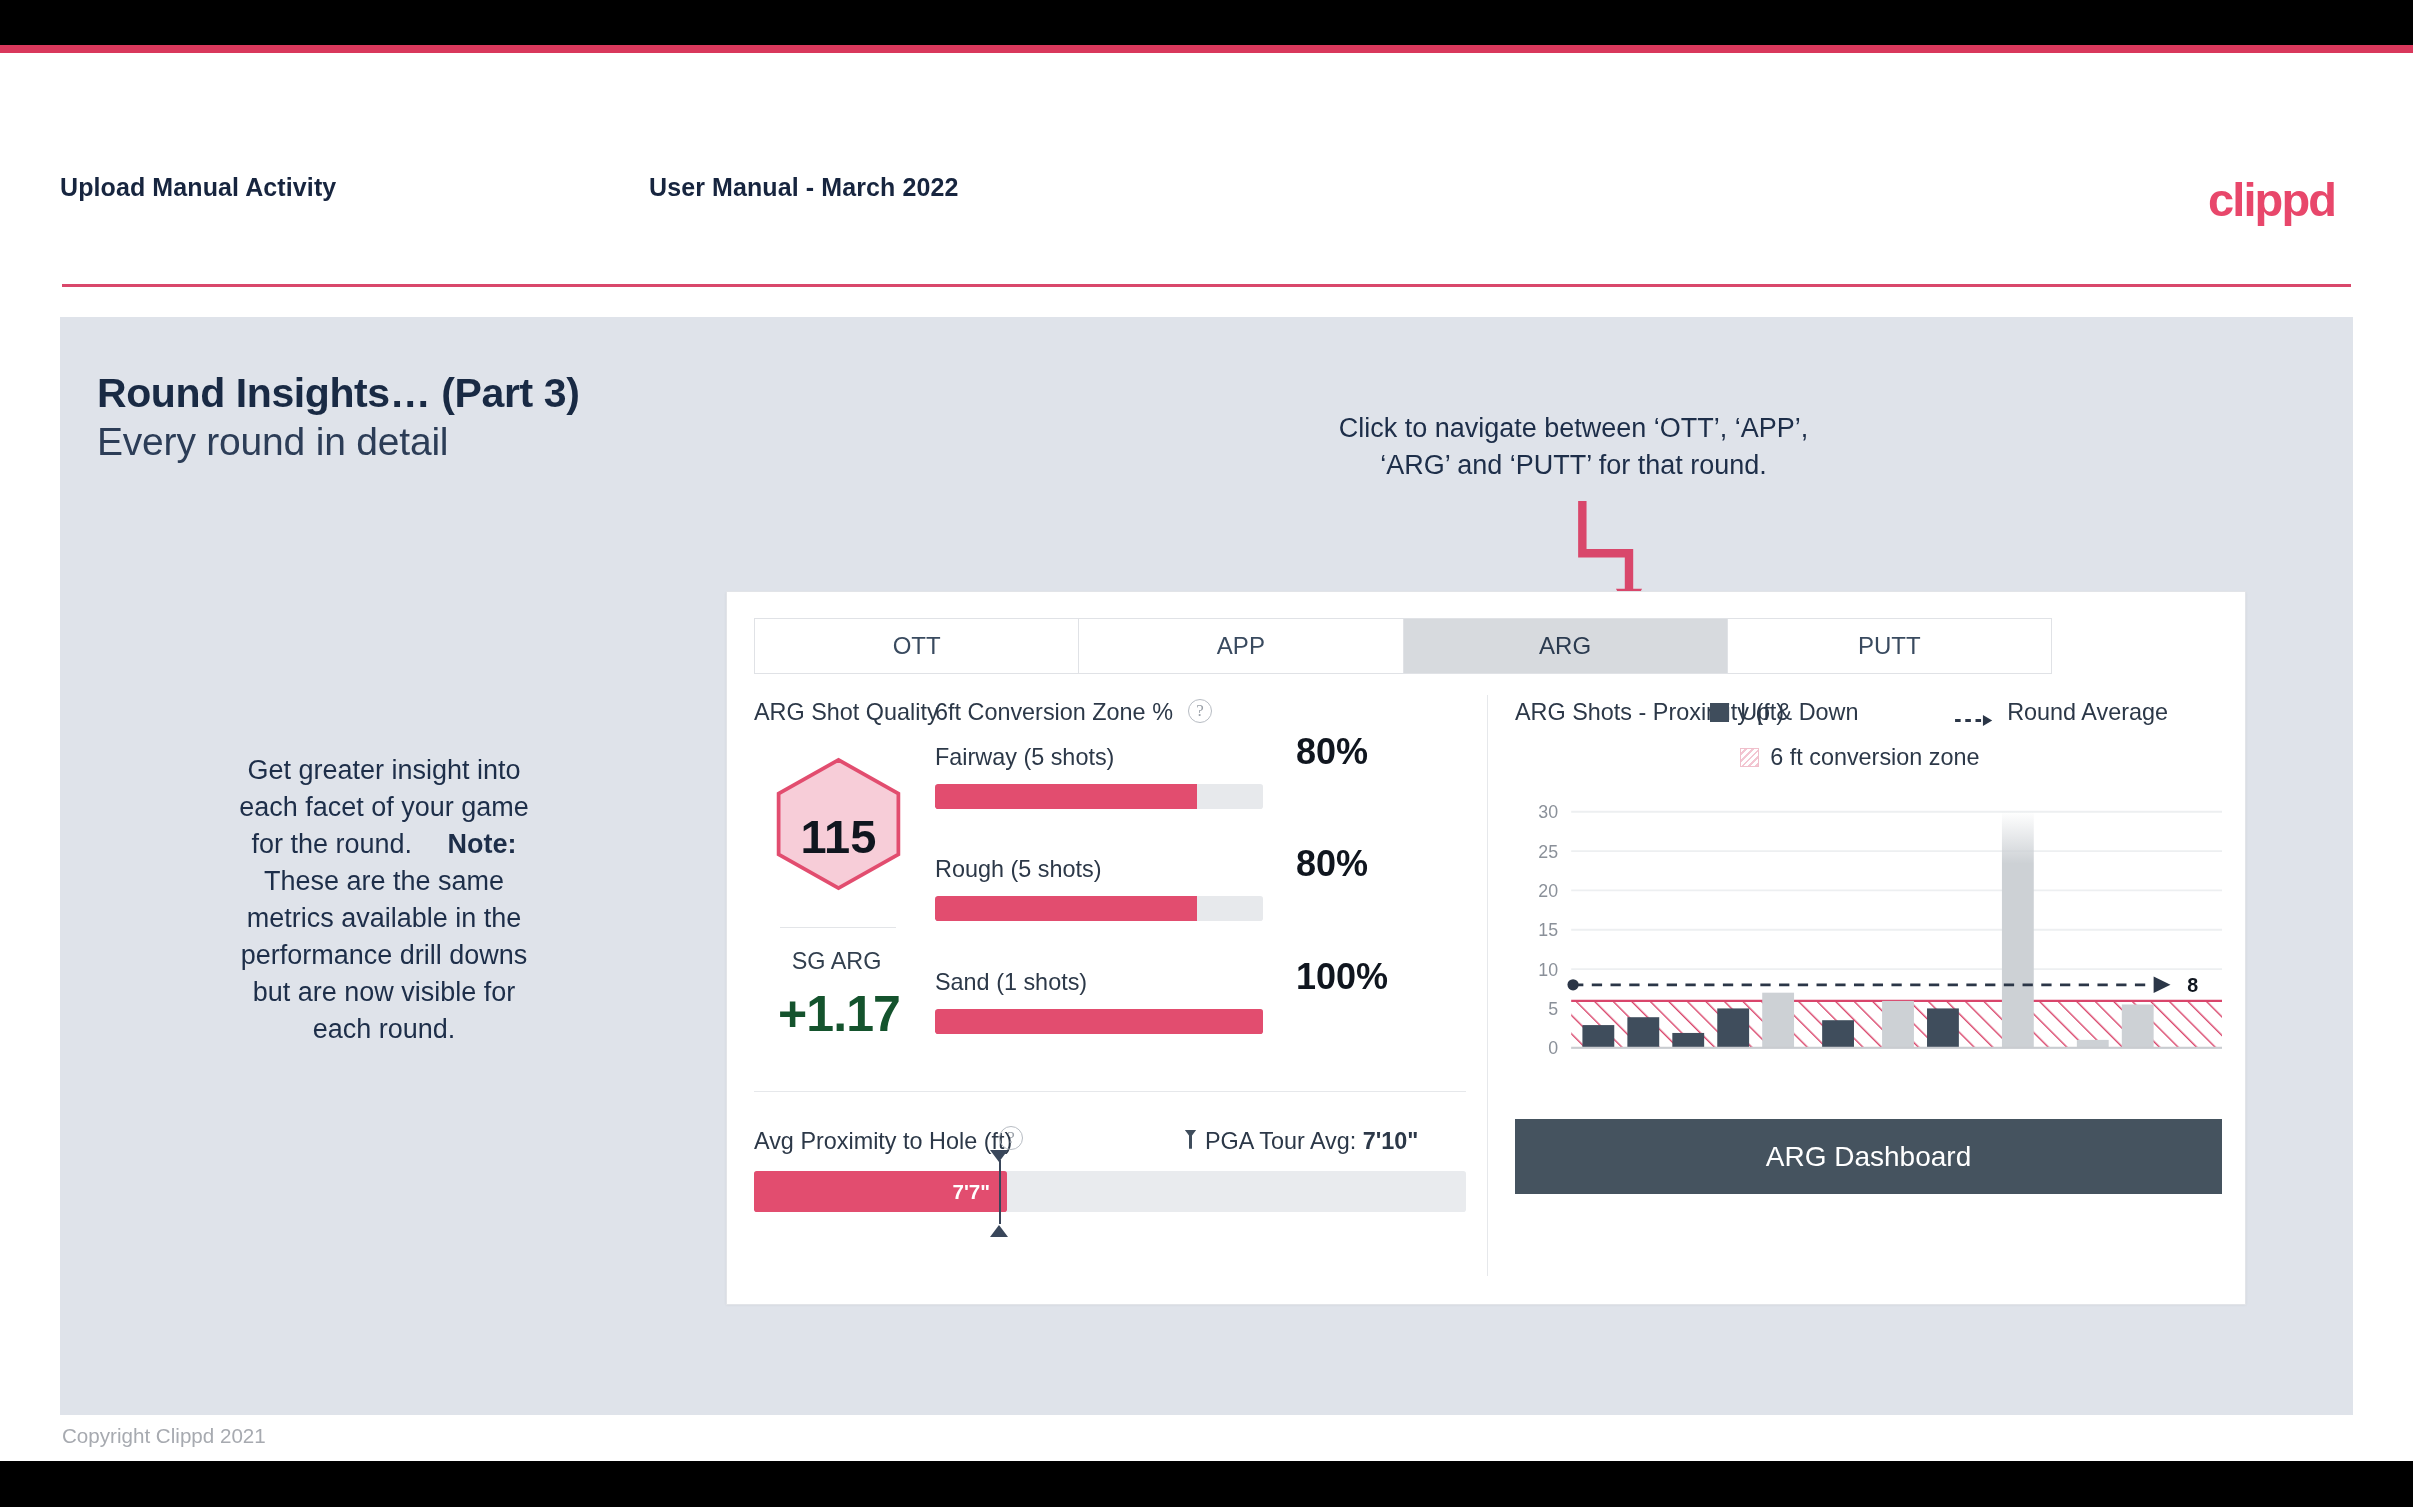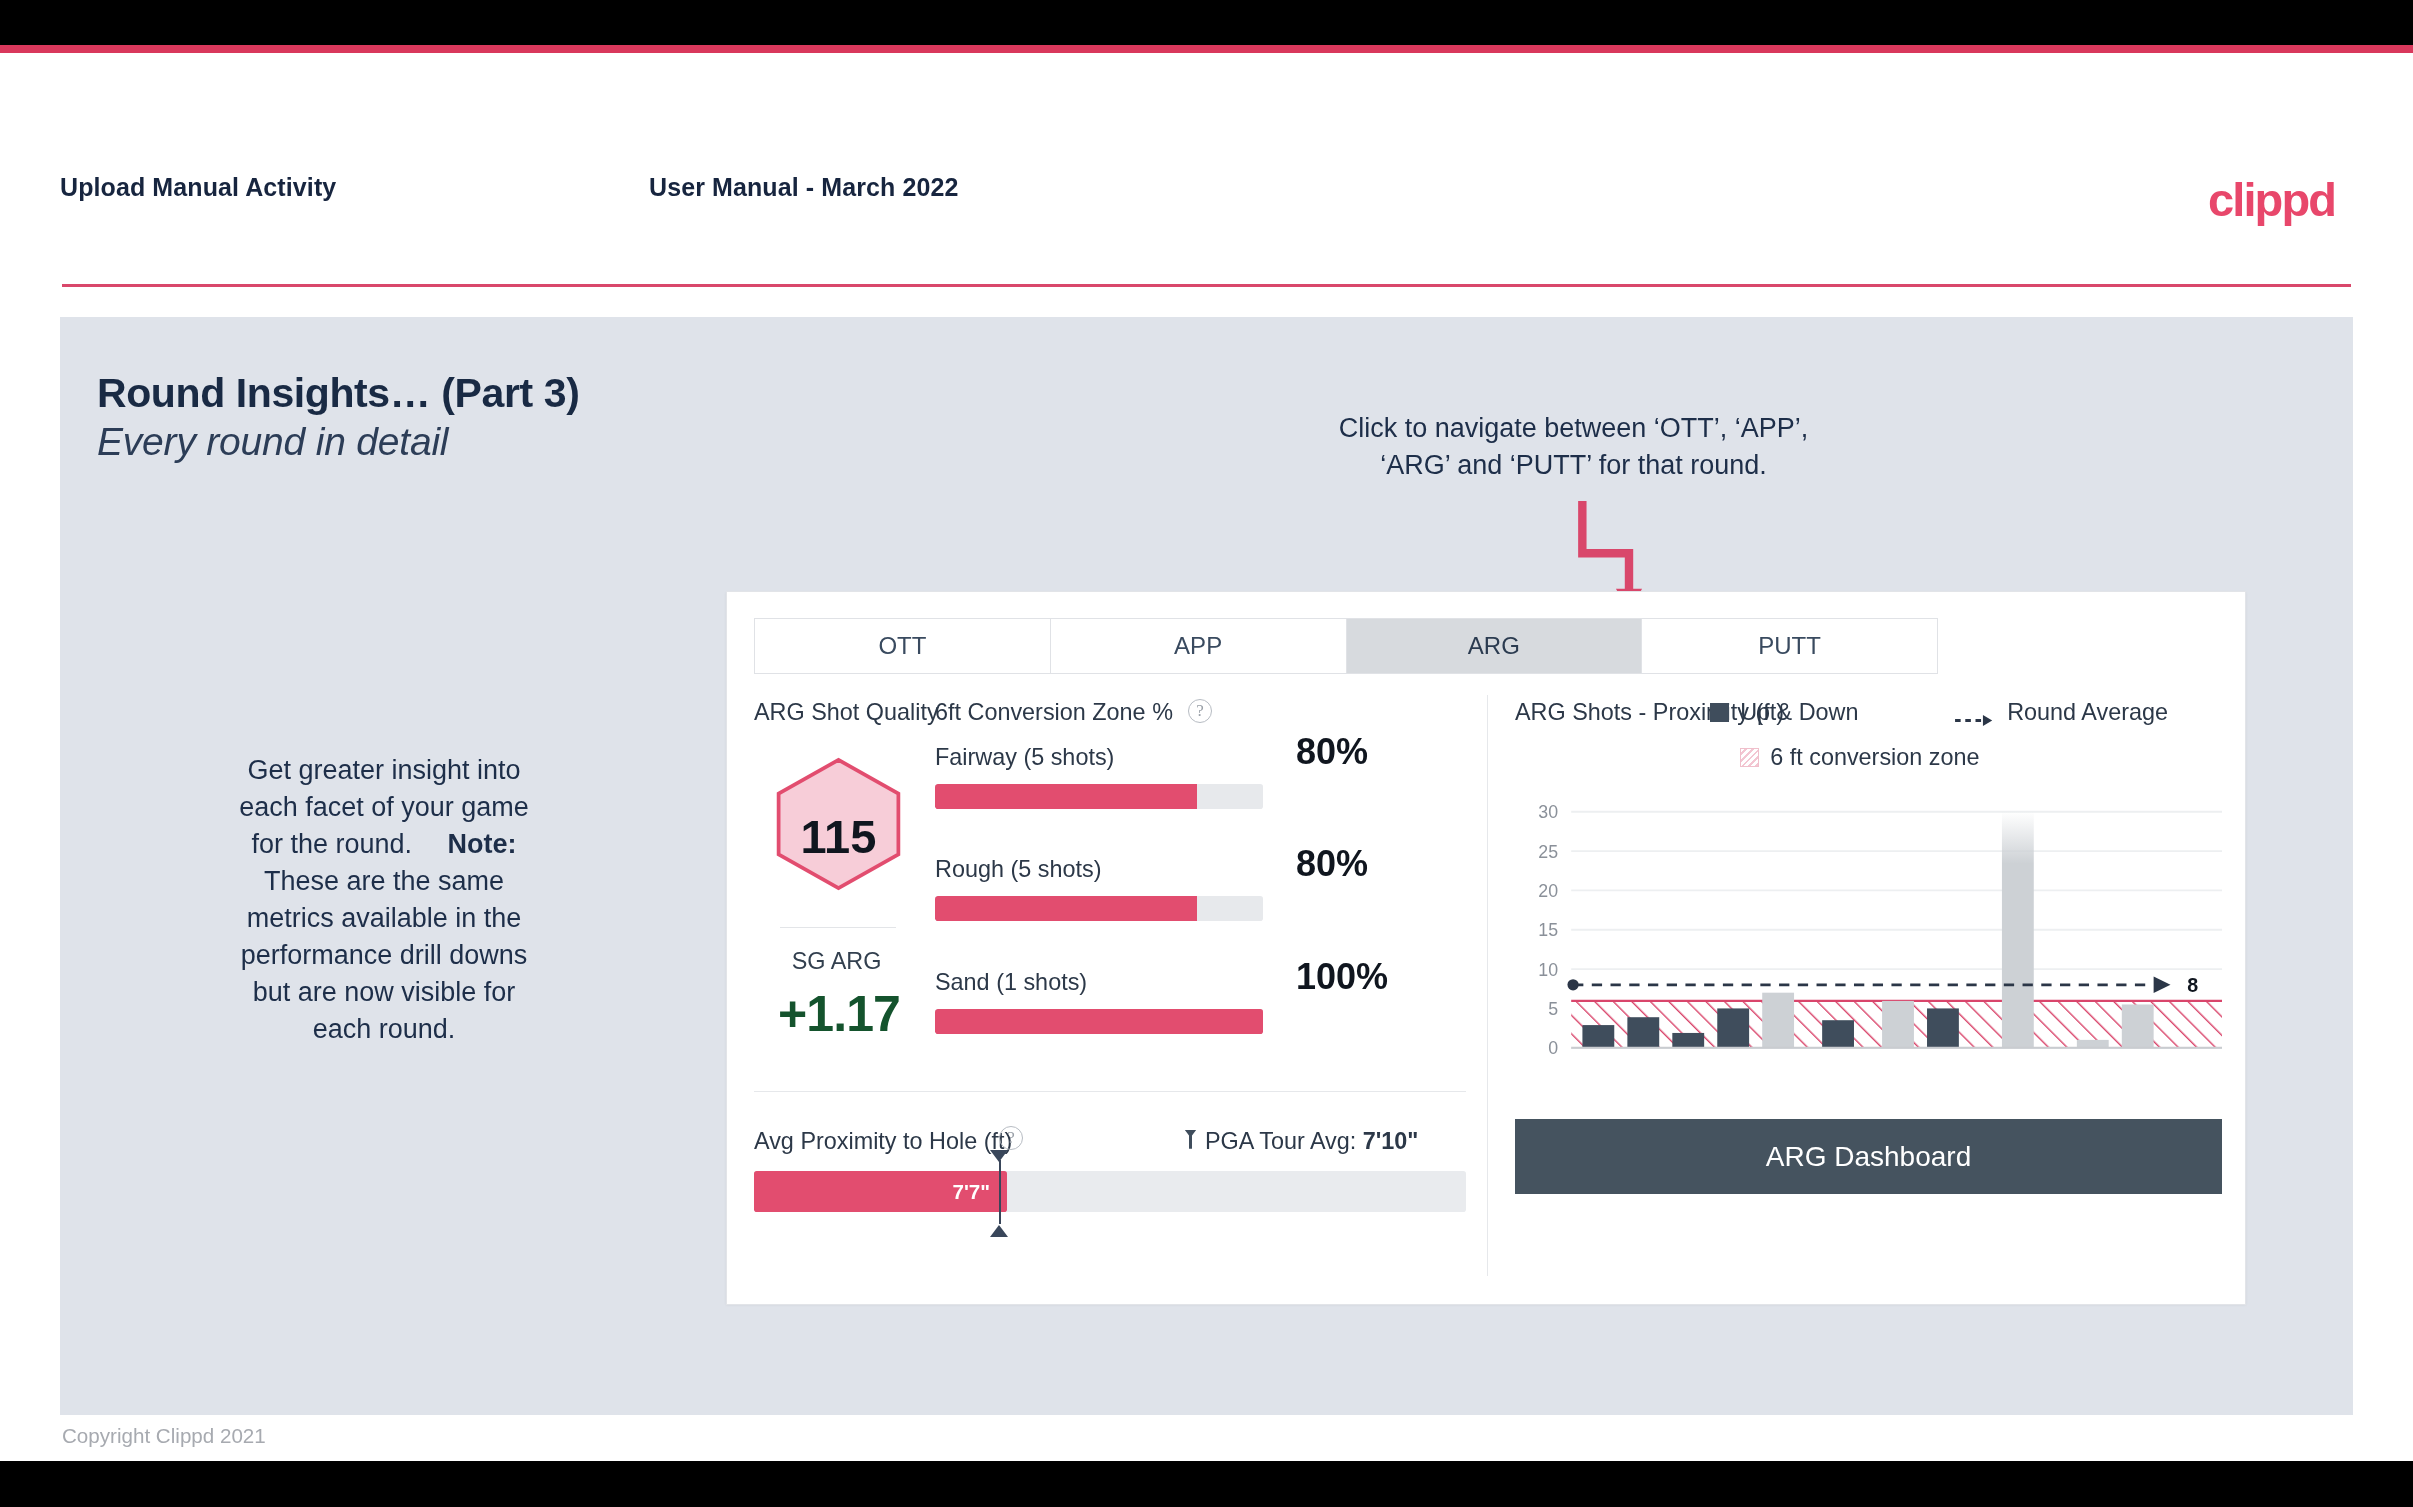--- a/index.html
+++ b/index.html
@@ -45,21 +45,21 @@
     position: absolute; left: 60px; top: 272px; width: 2293px; height: 1098px;
     background: #dfe3ea;
   }
 
   .title-main {
     position: absolute; left: 97px; top: 325px;
     font-size: 41px; font-weight: 700; color: #192a44; letter-spacing: -0.4px;
   }
   .title-sub {
     position: absolute; left: 97px; top: 375px;
-    font-size: 39px; font-weight: 400; color: #2c3d57; letter-spacing: -0.2px; font-style: italic;
+    font-size: 39px; font-weight: 400; color: #2c3d57; letter-spacing: -0.2px;
   }
 
   .callout {
     position: absolute; left: 1302px; top: 365px; width: 543px;
     text-align: center; font-size: 27px; line-height: 37px;
     color: #1d2e49; font-weight: 500;
   }
 
   
   .arrow-svg { position: absolute; left: 1573px; top: 450px; }
@@ -77,21 +77,21 @@
   }
 
   
   .card {
     position: absolute; left: 726px; top: 546px; width: 1520px; height: 714px;
     background: #ffffff; border: 0.9px solid #e2e4e8;
     box-shadow: 0 0.9px 2.8px rgba(0,0,0,.06);
   }
 
   .tabs {
-    position: absolute; left: 27px; top: 26px; width: 1184px; height: 56px;
+    position: absolute; left: 27px; top: 26px; width: 1298px; height: 56px;
     display: flex; border: 0.9px solid #e0e2e6; background: #fff;
   }
   .tab {
     flex: 1; display: flex; align-items: center; justify-content: center;
     font-size: 24px; color: #394a5f; border-right: 0.9px solid #e0e2e6;
     background: #fff; cursor: pointer;
   }
   .tab:last-child { border-right: none; }
   .tab.active { background: #d7dade; color: #2b3b50; }
 

